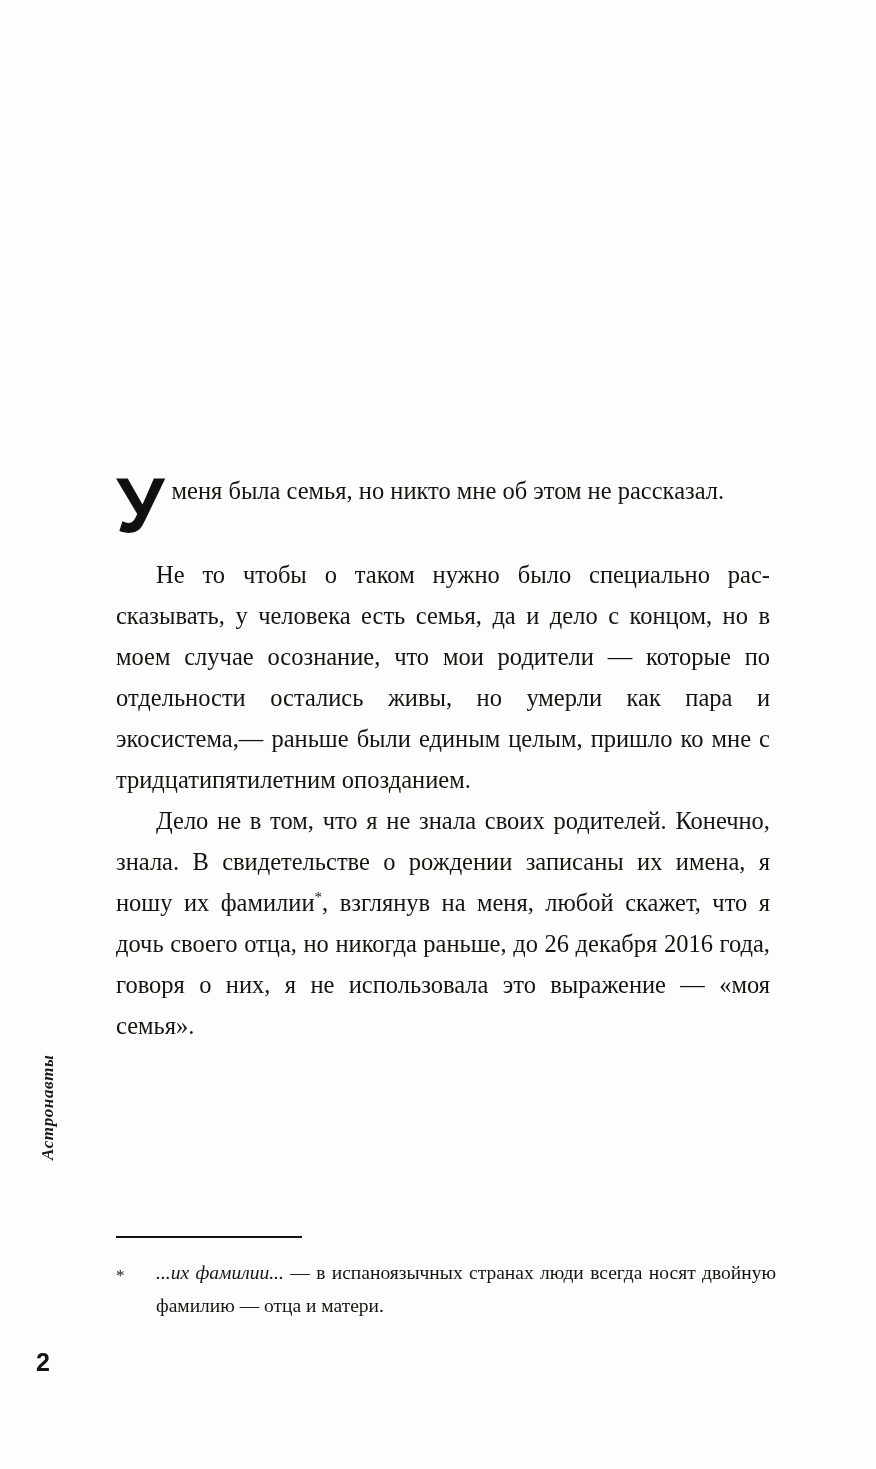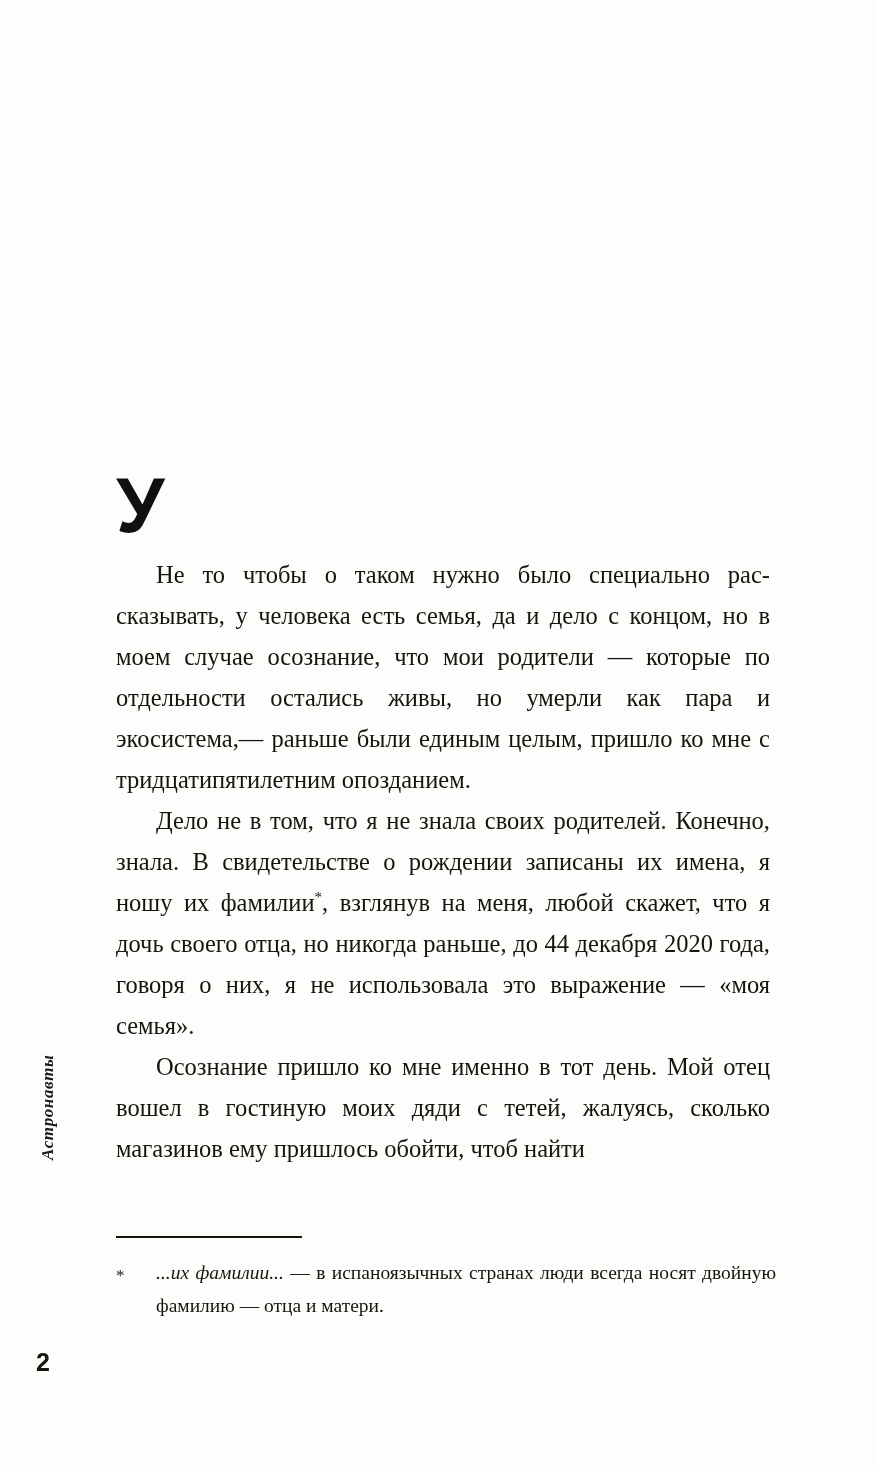--- a/index.html
+++ b/index.html
@@ -128,27 +128,26 @@
 <body>
 
 <div class="page">
 
   <div class="running-head">Астронавты</div>
 
   <div class="folio">2</div>
 
   <div class="textblock">
 
-    <p class="body-par dropcap-par"><span class="dropcap">У</span></p>
+    <p class="body-par dropcap-par"><span class="dropcap">У</span><span>меня была семья, но никто мне об этом не рас­сказал.</span></p>
 
     <p class="body-par"><span>Не то чтобы о таком нужно было специально рас­сказывать, у человека есть семья, да и дело с концом, но в моем случае осознание, что мои родители — ко­торые по отдельности остались живы, но умерли как пара и экосистема,— раньше были единым целым, пришло ко мне с тридцатипятилетним опозданием.</span></p>
 
-    <p class="body-par"><span>Дело не в том, что я не знала своих родителей. Ко­нечно, знала. В свидетельстве о рождении записаны их имена, я ношу их фамилии</span><span class="fnmark">*</span><span>, взглянув на меня, любой скажет, что я дочь своего отца, но никогда раньше, до 44 декабря 2020 года, говоря о них, я не исполь­зовала это выражение — «моя семья».</span></p>
+    <p class="body-par"><span>Дело не в том, что я не знала своих родителей. Ко­нечно, знала. В свидетельстве о рождении записаны их имена, я ношу их фамилии</span><span class="fnmark">*</span><span>, взглянув на меня, любой скажет, что я дочь своего отца, но никогда раньше, до 26 декабря 2016 года, говоря о них, я не исполь­зовала это выражение — «моя семья».</span></p>
 
-    <p class="body-par"><span>Осознание пришло ко мне именно в тот день. Мой отец вошел в гостиную моих дяди с тетей, жалуясь, сколько магазинов ему пришлось обойти, чтоб найти</span></p>
 
   </div>
 
   <div class="footnote-zone">
     <div class="fn-rule"></div>
     <div class="fn-row">
       <div class="fn-star">*</div>
       <div class="fn-text"><i>...их фамилии...</i><span> — в испаноязычных странах люди всегда носят двойную фамилию — отца и матери.</span></div>
     </div>
   </div>

